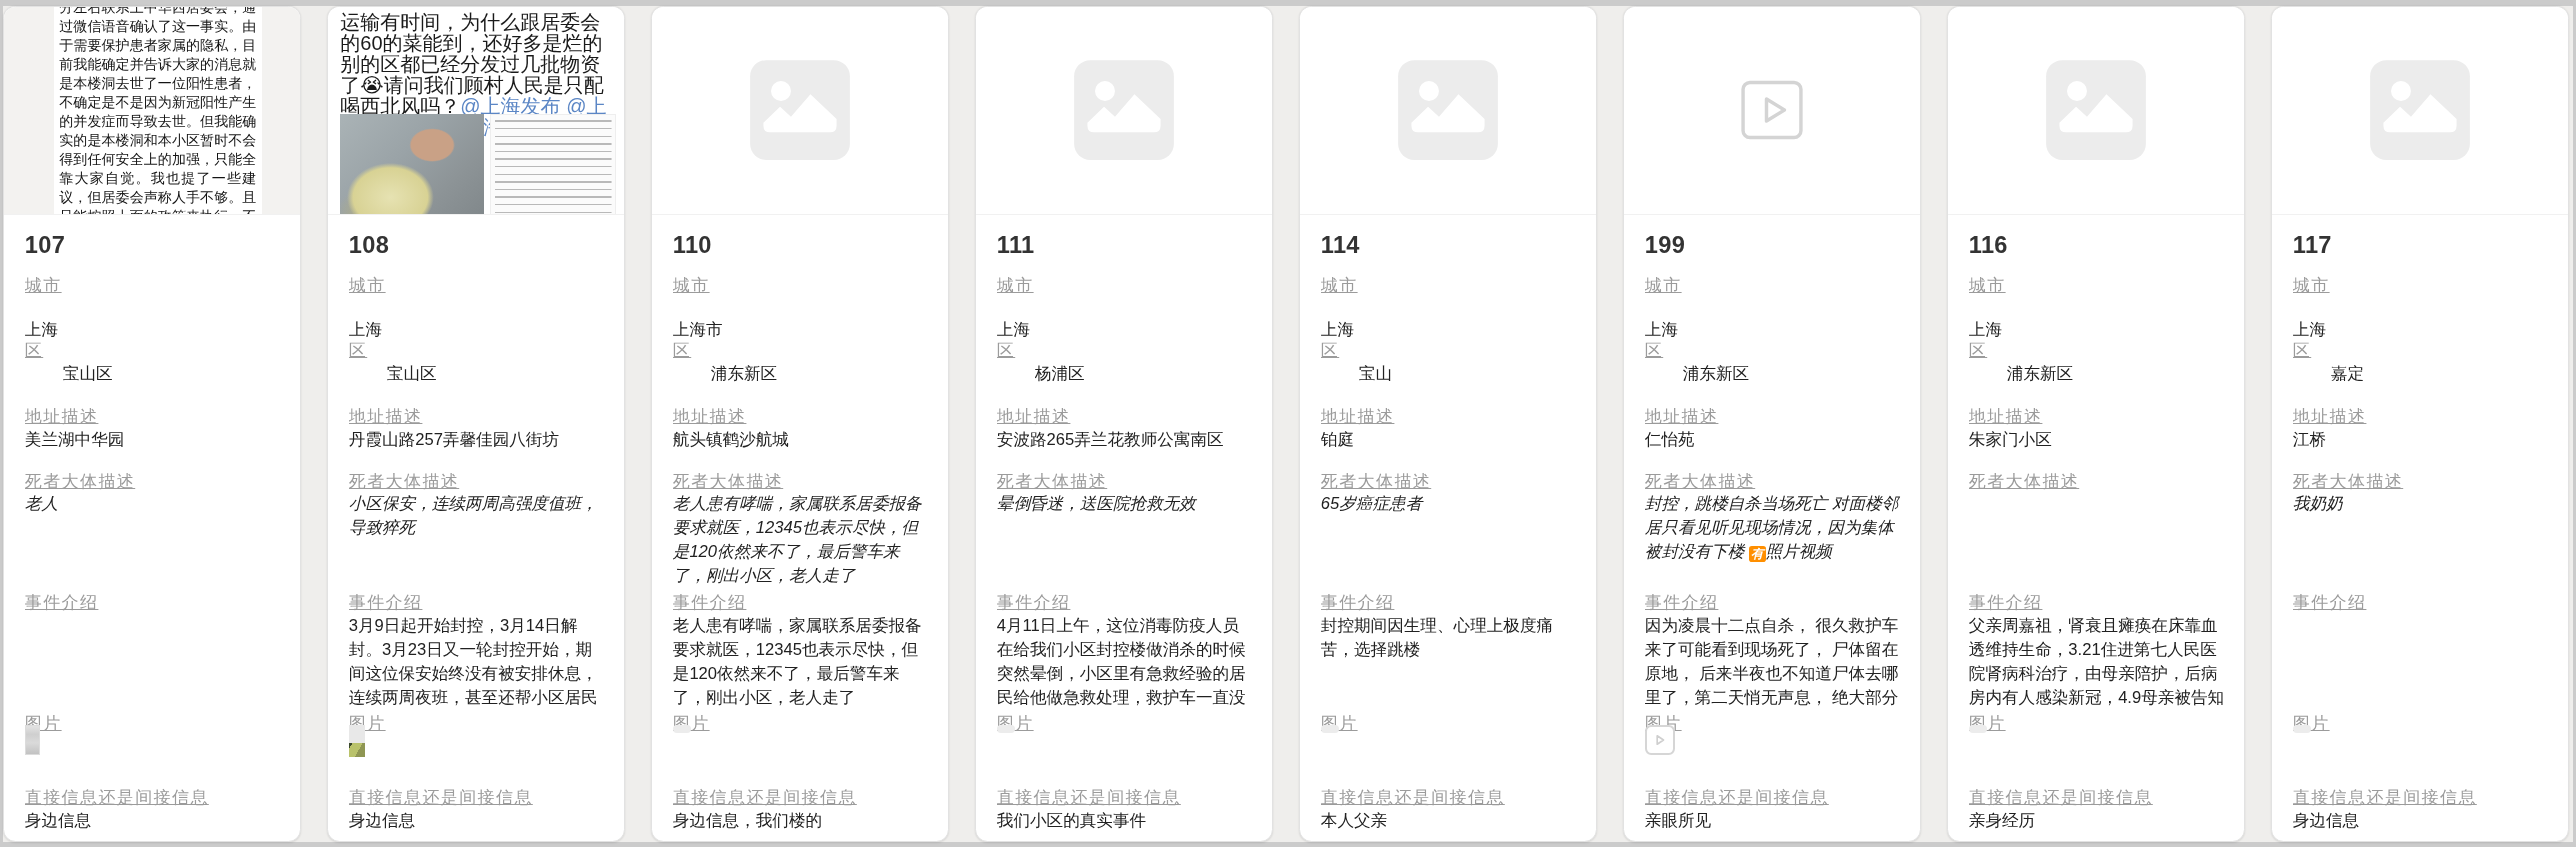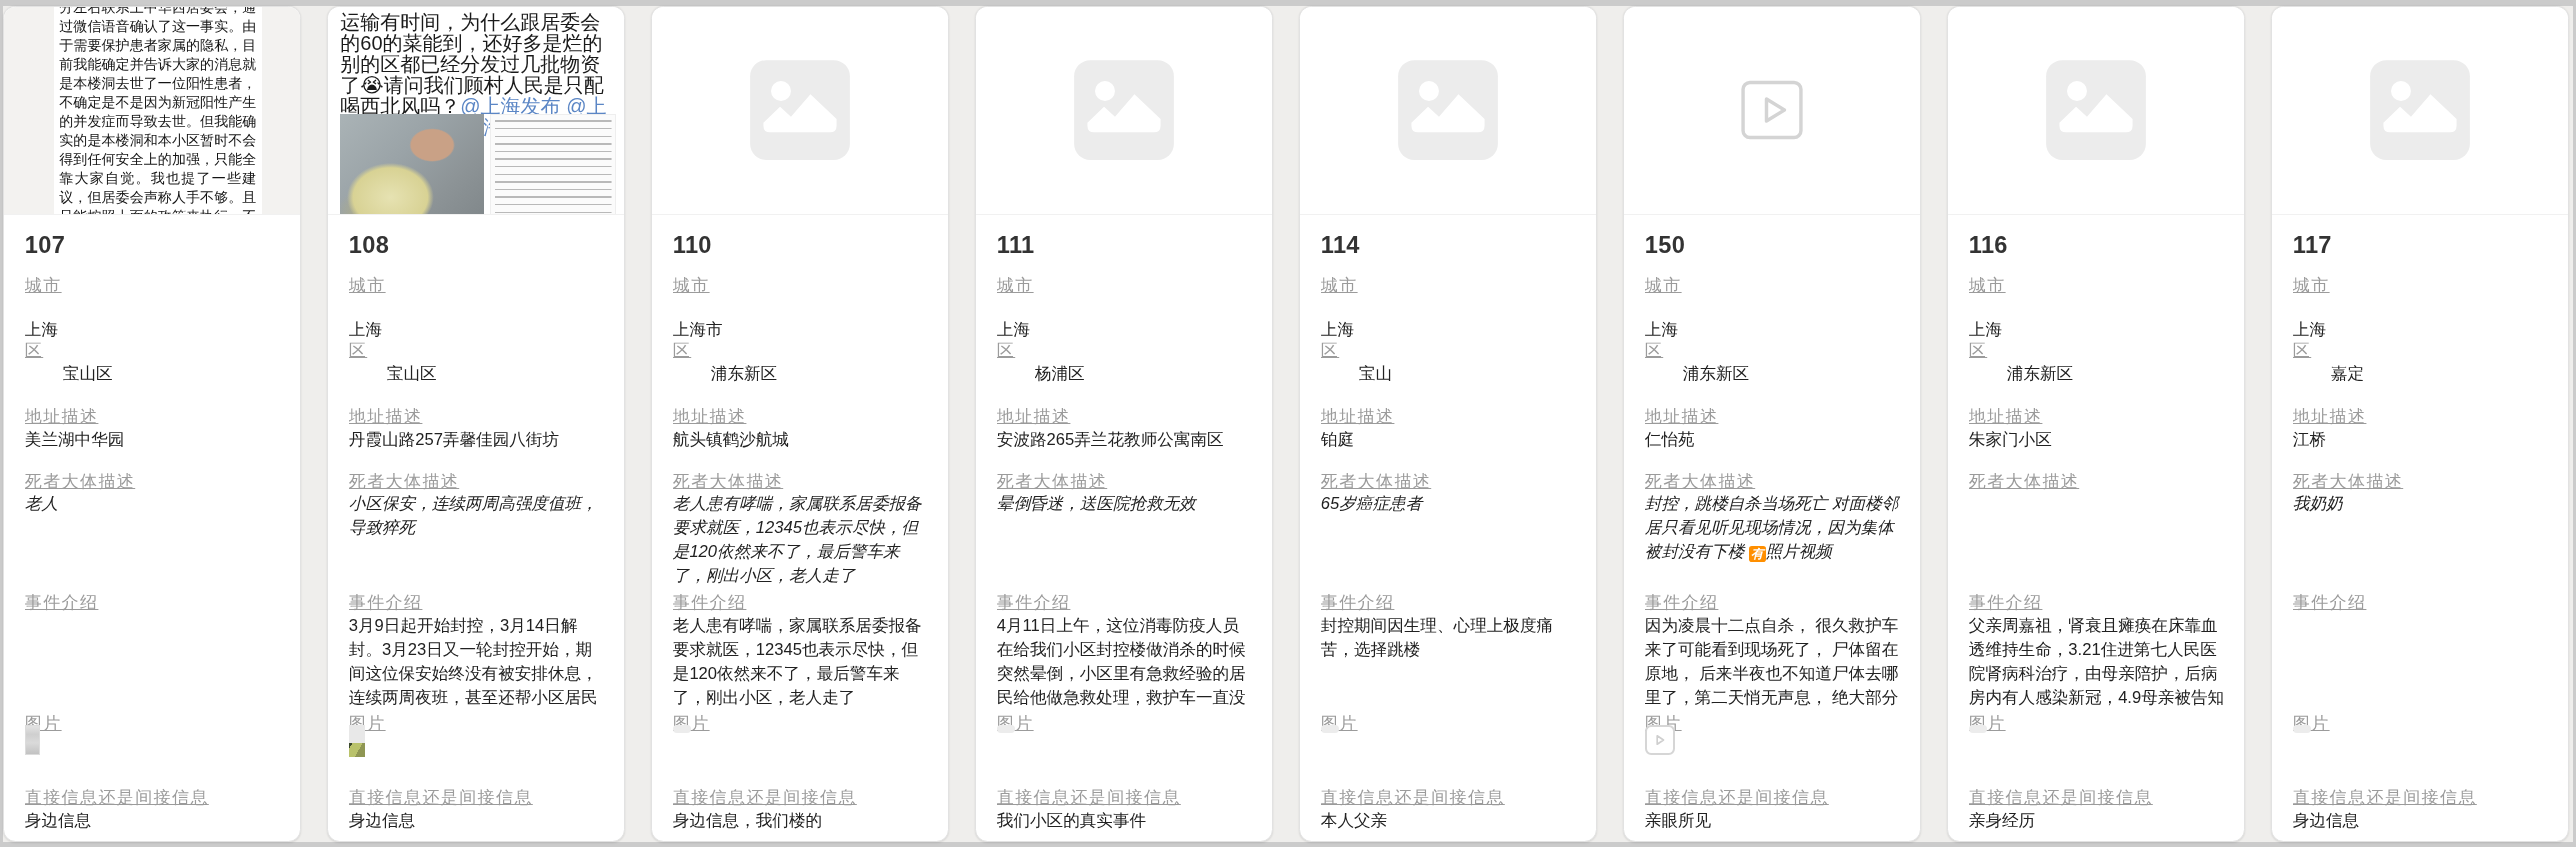--- a/index.html
+++ b/index.html
@@ -245,21 +245,21 @@
     </article>
 
     <article class="card">
       <div class="media">
         <svg class="ph-center" width="62" height="60" viewBox="0 0 90 86">
             <rect x="3" y="3" width="84" height="80" rx="10" fill="none" stroke="#d4d4d4" stroke-width="5"></rect>
             <path d="M37 27 L63 43 L37 59 Z" fill="none" stroke="#d4d4d4" stroke-width="5" stroke-linejoin="round"></path>
           </svg>
       </div>
       <div class="body">
-        <div class="f-num">150</div>
+        <div class="f-num">199</div>
         <div class="lab l-city">城市</div>
         <div class="val v-city">上海</div>
         <div class="lab l-dist">区</div>
         <div class="val v-dist">浦东新区</div>
         <div class="lab l-addr">地址描述</div>
         <div class="val v-addr">仁怡苑</div>
         <div class="lab l-dead">死者大体描述</div>
         <div class="val v-dead"><span>封控，跳楼自杀当场死亡 对面楼邻居只看见听见现场情况，因为集体被封没有下楼 </span><span class="badge-you">有</span><span>照片视频</span></div>
         <div class="lab l-evt">事件介绍</div>
         <div class="val v-evt">因为凌晨十二点自杀， 很久救护车来了可能看到现场死了， 尸体留在原地， 后来半夜也不知道尸体去哪里了，第二天悄无声息， 绝大部分人并不知…</div>

